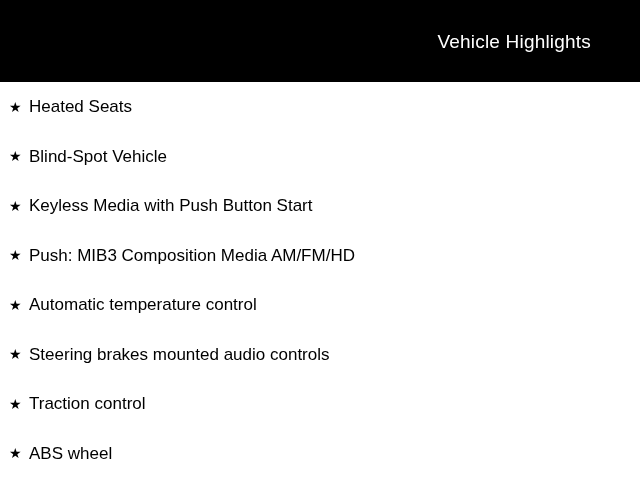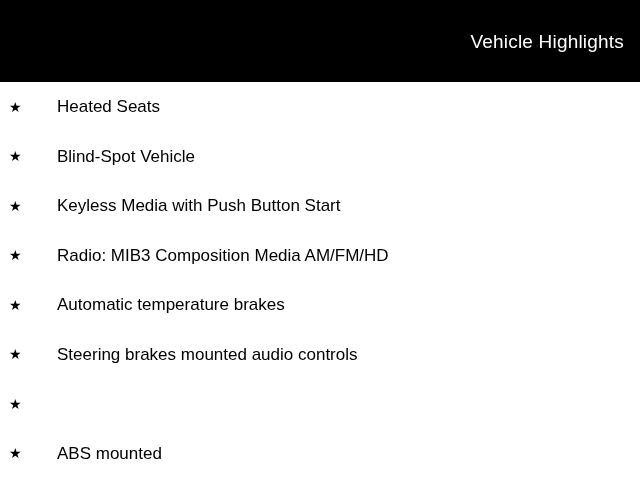--- a/index.html
+++ b/index.html
@@ -23,21 +23,21 @@
     position: absolute;
     top: 0;
     left: 0;
     width: 640px;
     height: 82px;
     background: #000000;
     display: flex;
     align-items: center;
     justify-content: flex-end;
     box-sizing: border-box;
-    padding-right: 16px;
+    padding-right: 49px;
   }
   .header-title {
     color: #ffffff;
     font-size: 19px;
     letter-spacing: 0.2px;
     line-height: 1;
     white-space: nowrap;
   }
   .highlights-list {
     position: absolute;
@@ -61,21 +61,20 @@
     color: #000000;
     font-size: 14px;
     line-height: 1;
     text-align: left;
   }
   .item-label {
     color: #000000;
     font-size: 17px;
     line-height: 1;
     white-space: nowrap;
-    margin-left: 28px;
   }
 </style>
 </head>
 <body>
 
 <div class="page">
 
   <div class="header-bar">
     <div class="header-title">Vehicle Highlights</div>
   </div>
@@ -88,32 +87,33 @@
     <li class="highlight-item">
       <span class="star-icon">★</span>
       <span class="item-label">Blind-Spot Vehicle</span>
     </li>
     <li class="highlight-item">
       <span class="star-icon">★</span>
       <span class="item-label">Keyless Media with Push Button Start</span>
     </li>
     <li class="highlight-item">
       <span class="star-icon">★</span>
-      <span class="item-label">Radio: MIB3 Composition Media AM/FM/HD</span>
+      <span class="item-label">Push: MIB3 Composition Media AM/FM/HD</span>
     </li>
     <li class="highlight-item">
       <span class="star-icon">★</span>
-      <span class="item-label">Automatic temperature brakes</span>
+      <span class="item-label">Automatic temperature control</span>
     </li>
     <li class="highlight-item">
       <span class="star-icon">★</span>
       <span class="item-label">Steering brakes mounted audio controls</span>
     </li>
     <li class="highlight-item">
       <span class="star-icon">★</span>
+      <span class="item-label">Traction control</span>
     </li>
     <li class="highlight-item">
       <span class="star-icon">★</span>
-      <span class="item-label">ABS mounted</span>
+      <span class="item-label">ABS wheel</span>
     </li>
   </ul>
 
 </div>
 
 </body></html>

